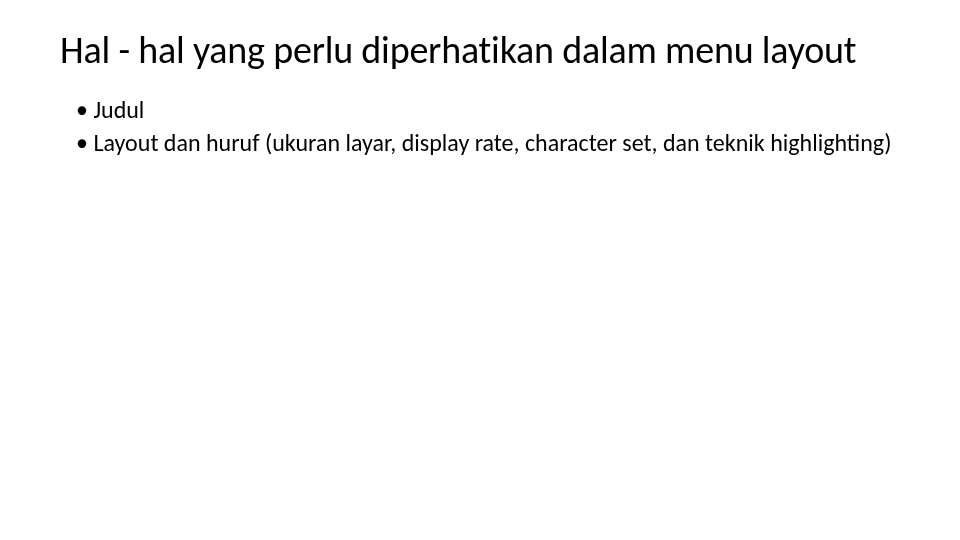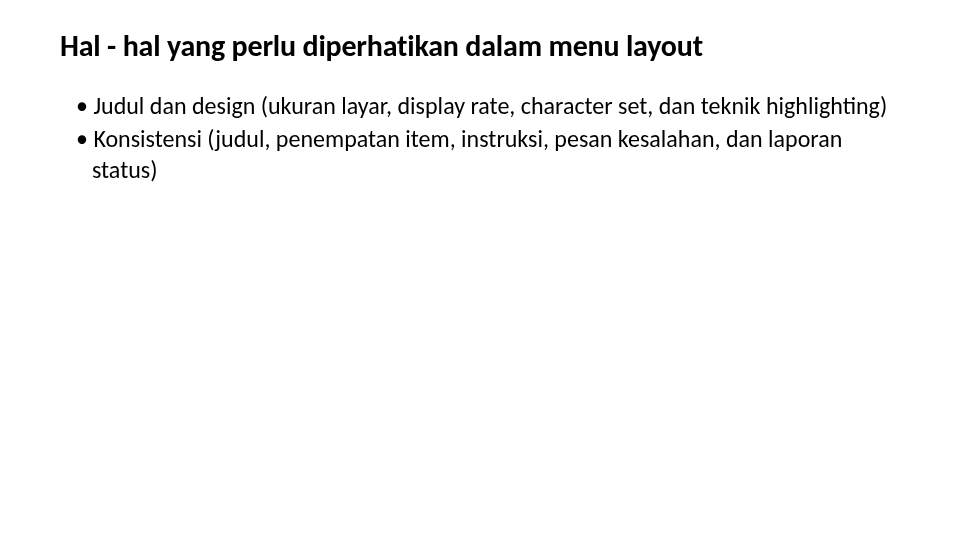--- a/index.html
+++ b/index.html
@@ -9,25 +9,25 @@
     }
     body {
       width: 960px;
       height: 540px;
       background: #ffffff;
       font-family: Calibri, "Segoe UI", Arial, sans-serif;
       color: #000000;
       padding: 28px 60px 0 60px;
     }
     .title {
-      font-size: 30px;
-      font-weight: 700;
+      font-size: 38px;
+      font-weight: 400;
       line-height: 1.18;
       letter-spacing: -0.2px;
-      margin-bottom: 28px;
+      margin-bottom: 22px;
     }
     .bullets {
       list-style: none;
       padding-left: 0;
     }
     .bullets li {
       font-size: 24px;
       line-height: 1.28;
       padding-left: 32px;
       text-indent: -16px;
@@ -36,15 +36,15 @@
     .bullets li::before {
       content: "• ";
     }
   </style>
 </head>
 <body>
 
 <h1 class="title">Hal - hal yang perlu diperhatikan dalam menu layout</h1>
 
 <ul class="bullets">
-  <li>Judul dan design (ukuran layar, display rate, character set, dan teknik highlighting)</li>
-  <li>Konsistensi (judul, penempatan item, instruksi, pesan kesalahan, dan laporan status)</li>
+  <li>Judul</li>
+  <li>Layout dan huruf (ukuran layar, display rate, character set, dan teknik highlighting)</li>
 </ul>
 
 </body></html>

